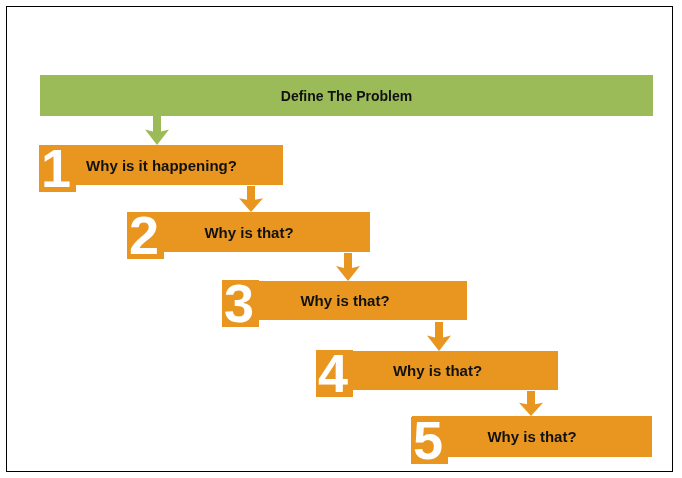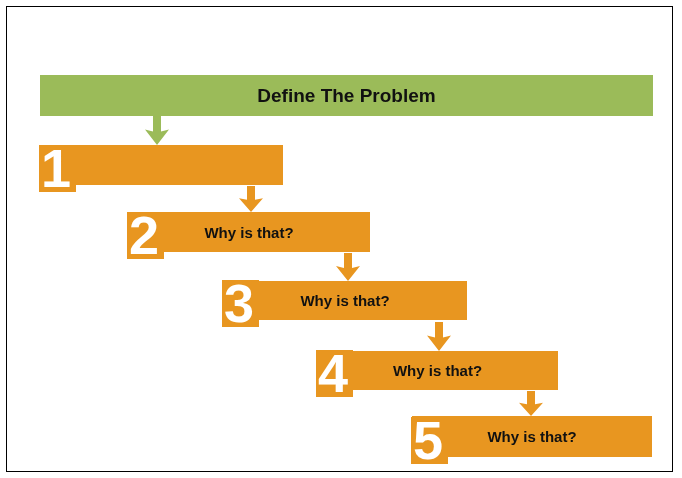--- a/index.html
+++ b/index.html
@@ -30,21 +30,21 @@
     letter-spacing:3px;
     color:var(--ink);
   }
   .banner{
     position:absolute;
     left:40px;top:75px;width:613px;height:41px;
     background:var(--green);
     display:flex;align-items:center;justify-content:center;
   }
   .banner-label{
-    font-size:19px;font-weight:bold;color:var(--ink);
+    font-size:14px;font-weight:bold;color:var(--ink);
   }
   .arrow{
     position:absolute;
     width:26px;
     display:block;
   }
   .arrow.green{color:var(--green);}
   .arrow.orange{color:var(--orange);}
   .bar{
     position:absolute;
@@ -98,20 +98,21 @@
   <div class="banner">
     <span class="banner-label">Define The Problem</span>
   </div>
 
   <svg class="arrow green a0" viewBox="0 0 26 30" preserveAspectRatio="none">
       <use href="#down-arrow"></use>
     </svg>
 
   <div class="bar s1">
     <span class="step-num">1</span>
+    <span class="bar-label">Why is it happening?</span>
   </div>
 
   <svg class="arrow orange a1" viewBox="0 0 26 30" preserveAspectRatio="none">
       <use href="#down-arrow"></use>
     </svg>
 
   <div class="bar s2">
     <span class="step-num">2</span>
     <span class="bar-label">Why is that?</span>
   </div>

